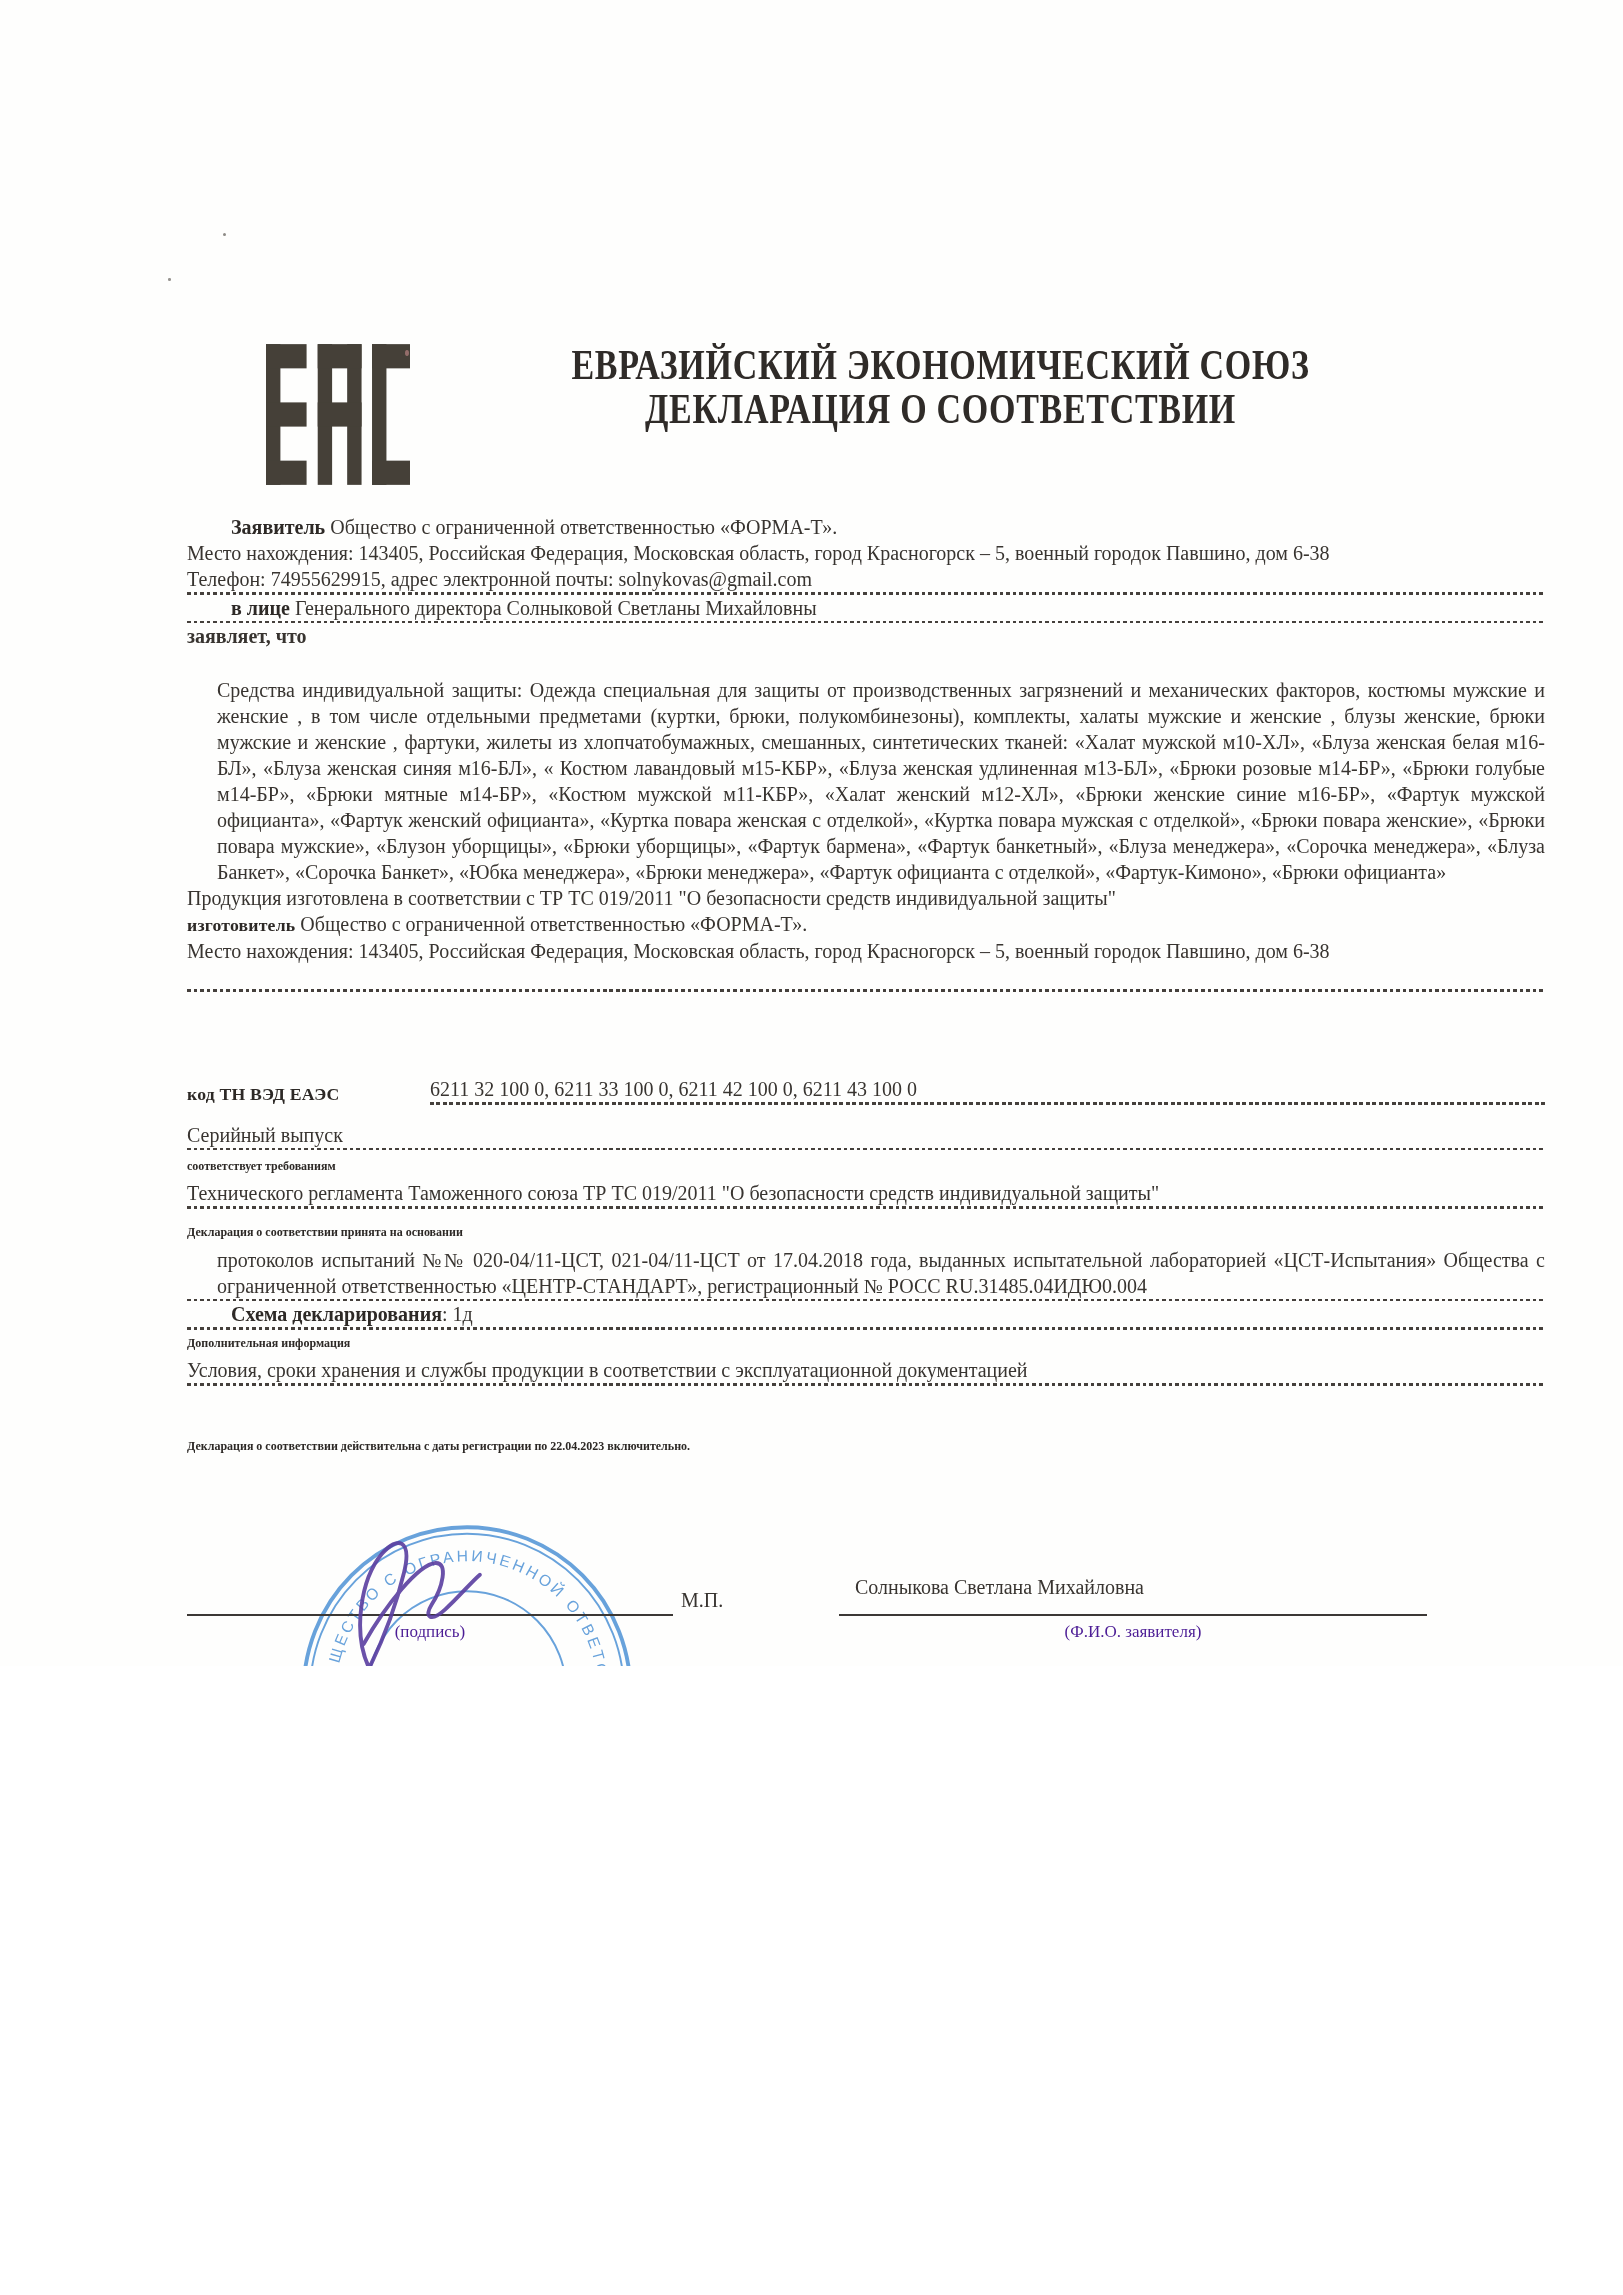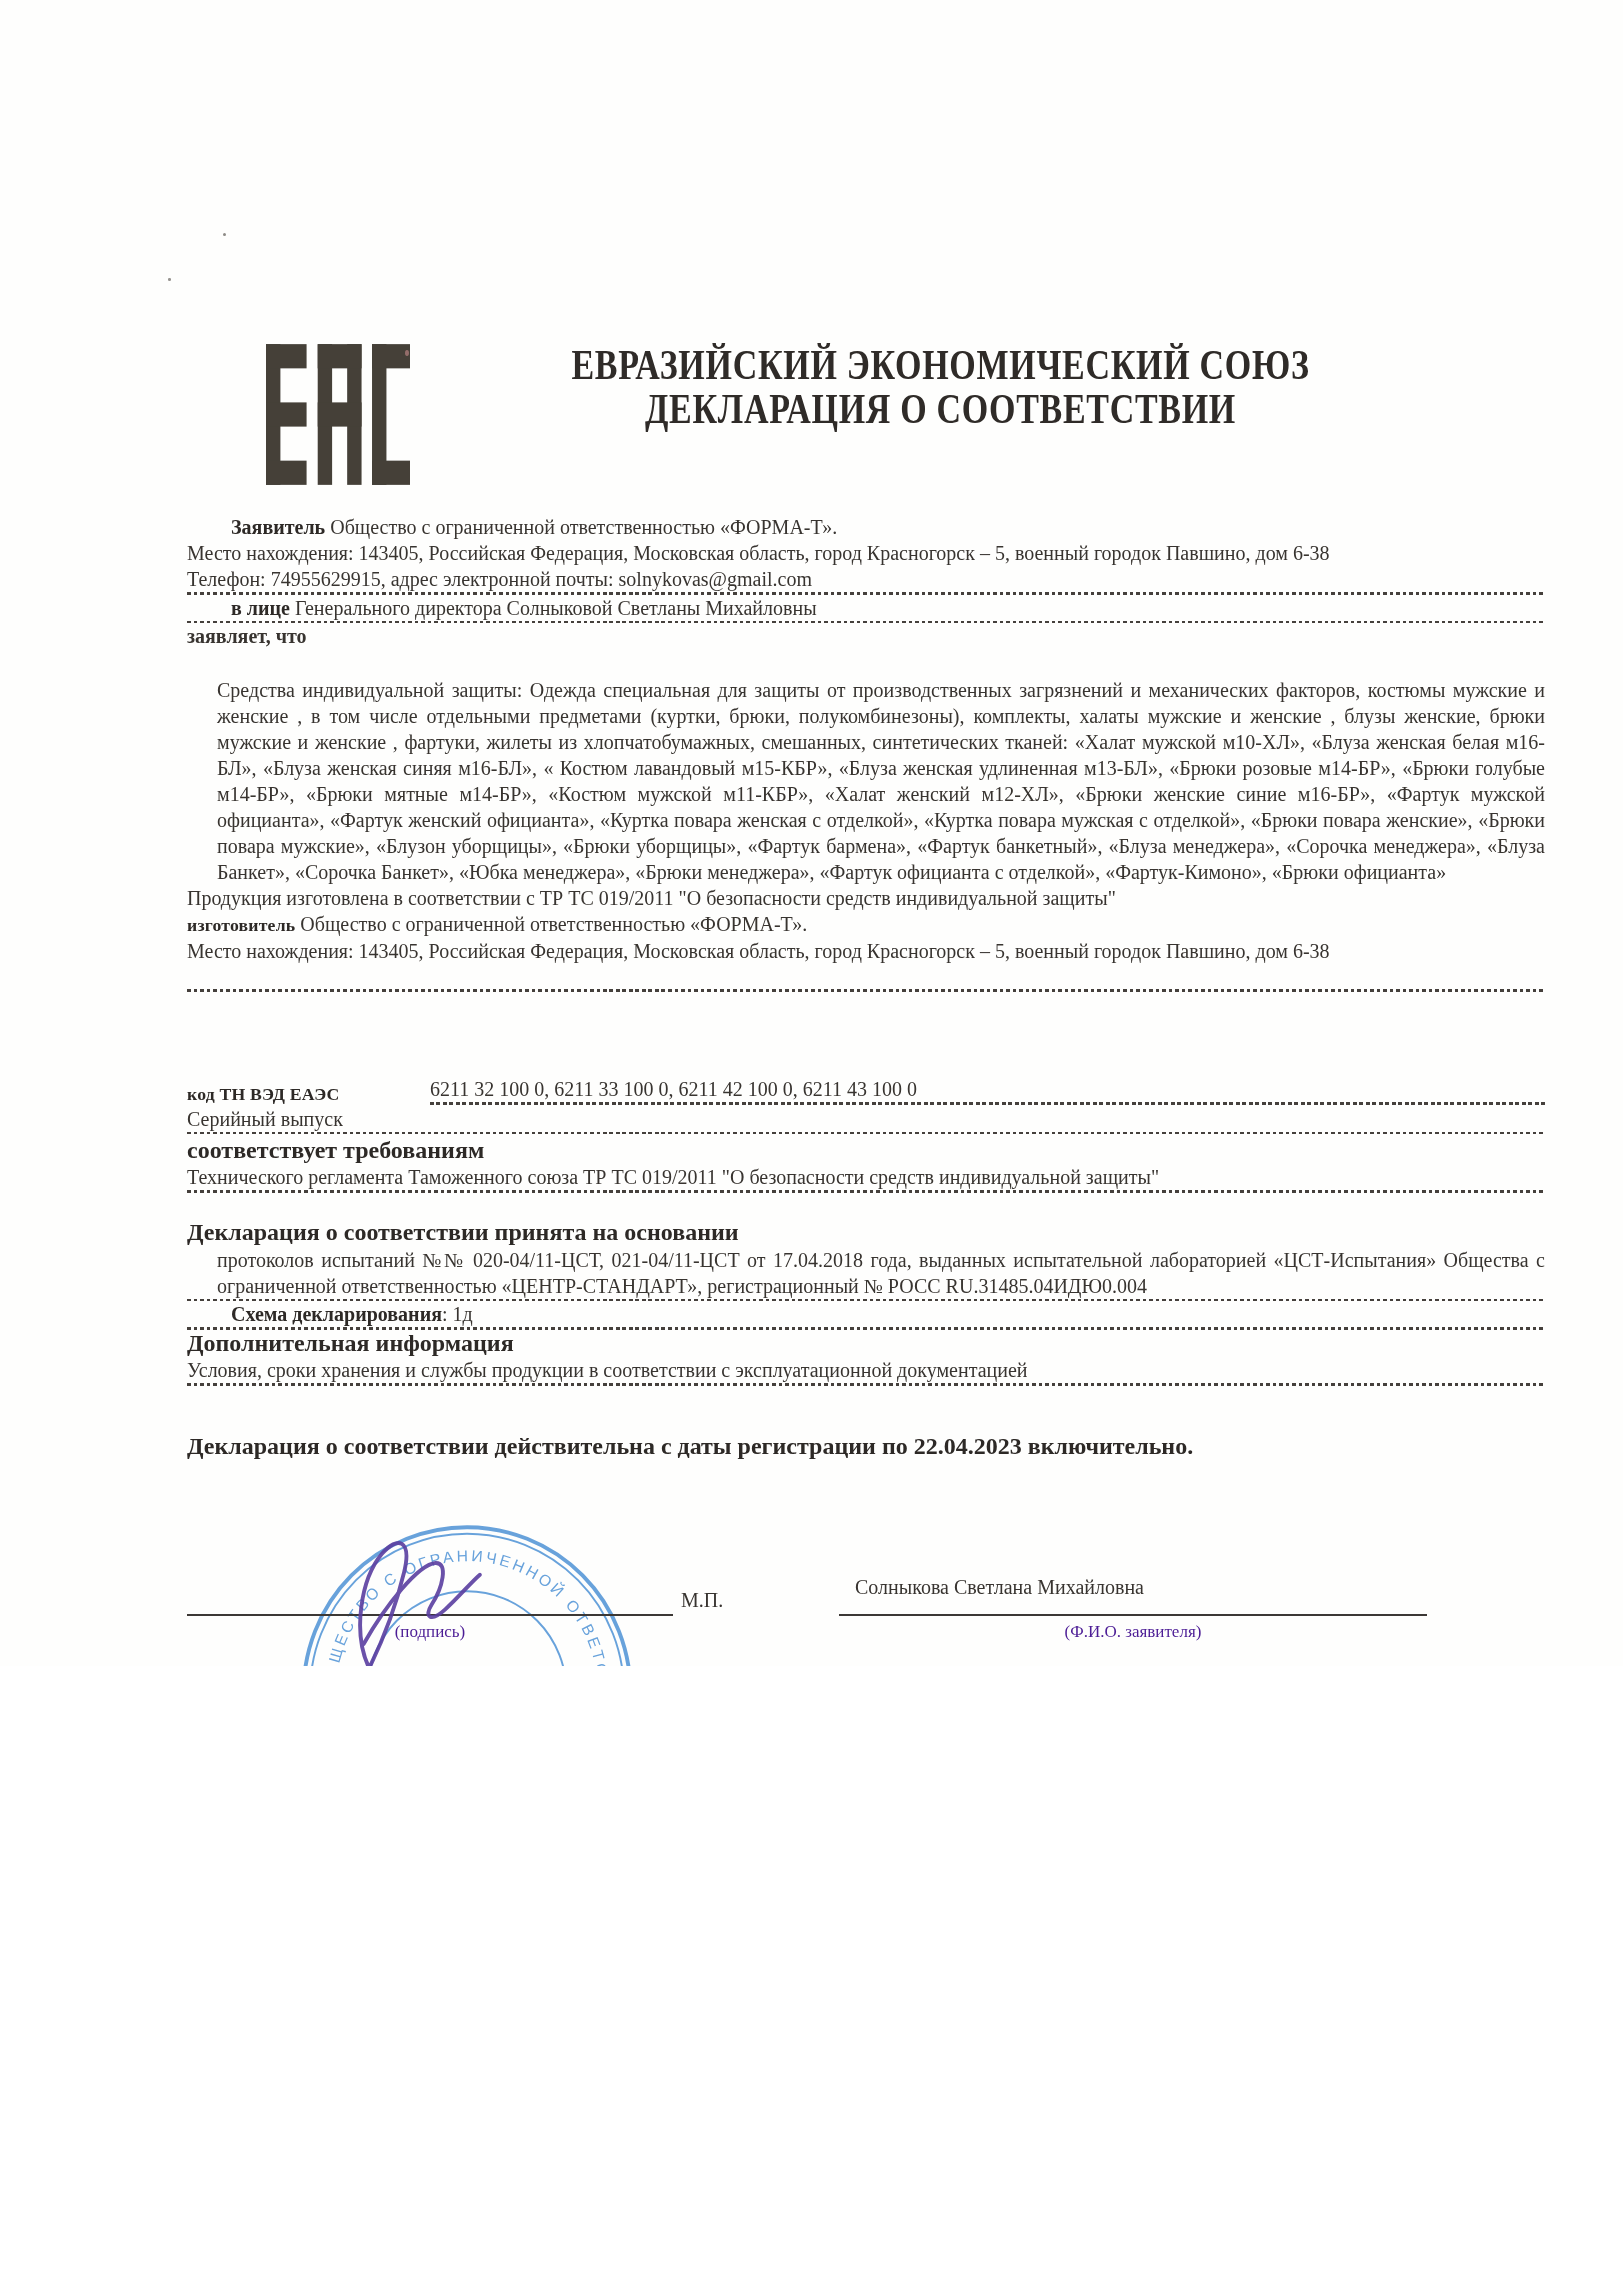--- a/index.html
+++ b/index.html
@@ -14,21 +14,21 @@
   .ln{font-size:20px;line-height:26px;}
   .ln b{color:#2d2926;margin-left:44px;}
   .just{text-align:justify;margin-left:30px;}
   .sm-bold{font-weight:bold;font-size:17.7px;letter-spacing:0.2px;color:#2d2926;}
   .dots{height:2.6px;background:repeating-linear-gradient(90deg,#45403c 0 3.9px,transparent 3.9px 6.5px);}
   .block{position:absolute;left:187px;width:1358px;}
   .coderow{display:flex;align-items:flex-end;}
   .coderow .clabel{width:243px;padding-top:5.2px;}
   .coderow .cval{flex:1;}
   .coderow .cval .ln{line-height:25px;}
-  .bold-line{font-weight:bold;font-size:24px;line-height:27.5px;color:#2d2926;}
+  .bold-line{font-weight:bold;font-size:12px;line-height:27.5px;color:#2d2926;}
   .sigline{height:2px;background:#3c3835;}
   .caption{font-size:17px;text-align:center;color:#4c1d95;}
   .speck{position:absolute;border-radius:50%;}
   .regrow{font-size:20px;line-height:29px;}
   .regrow b{color:#a21caf;}
 </style>
 </head>
 <body>
 
 <div id="page">
@@ -78,21 +78,21 @@
   </div>
 
   <div class="block" style="top:1077px">
     <div class="coderow">
       <div class="clabel sm-bold">код ТН ВЭД ЕАЭС</div>
       <div class="cval">
         <div class="ln">6211 32 100 0, 6211 33 100 0, 6211 42 100 0, 6211 43 100 0</div>
         <div class="dots"></div>
       </div>
     </div>
-    <div class="ln" style="margin-top:1px">Серийный выпуск</div>
+    <div class="ln" style="margin-top:17px">Серийный выпуск</div>
     <div class="dots"></div>
     <div class="bold-line" style="margin-top:2.6px">соответствует требованиям</div>
     <div class="ln">Технического регламента Таможенного союза ТР ТС 019/2011 "О безопасности средств индивидуальной защиты"</div>
     <div class="dots"></div>
   </div>
 
   <div class="block" style="top:1219px">
     <div class="bold-line">Декларация о соответствии принята на основании</div>
     <div class="ln just">протоколов испытаний  №№ 020-04/11-ЦСТ, 021-04/11-ЦСТ от 17.04.2018  года, выданных испытательной лабораторией «ЦСТ-Испытания» Общества с ограниченной ответственностью «ЦЕНТР-СТАНДАРТ», регистрационный № РОСС RU.31485.04ИДЮ0.004</div>
     <div class="dots"></div>

